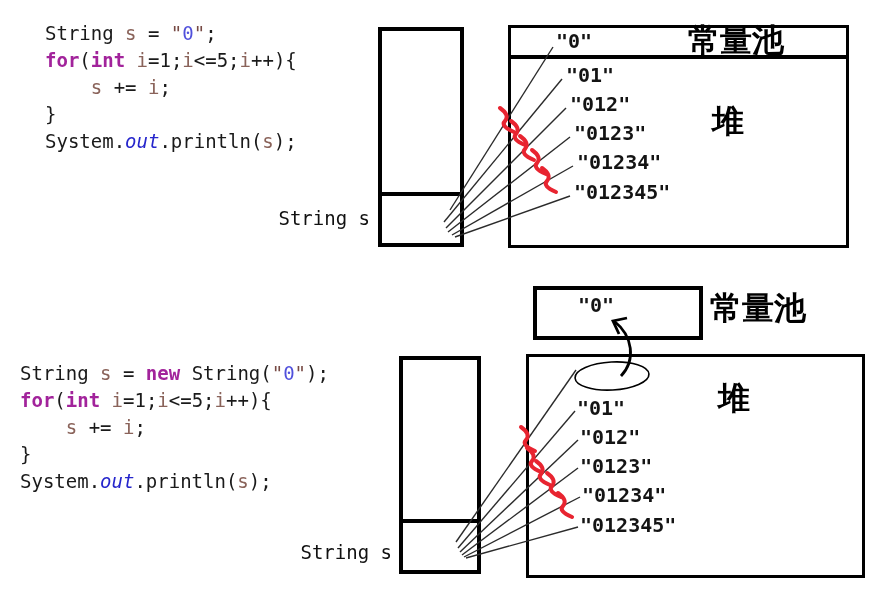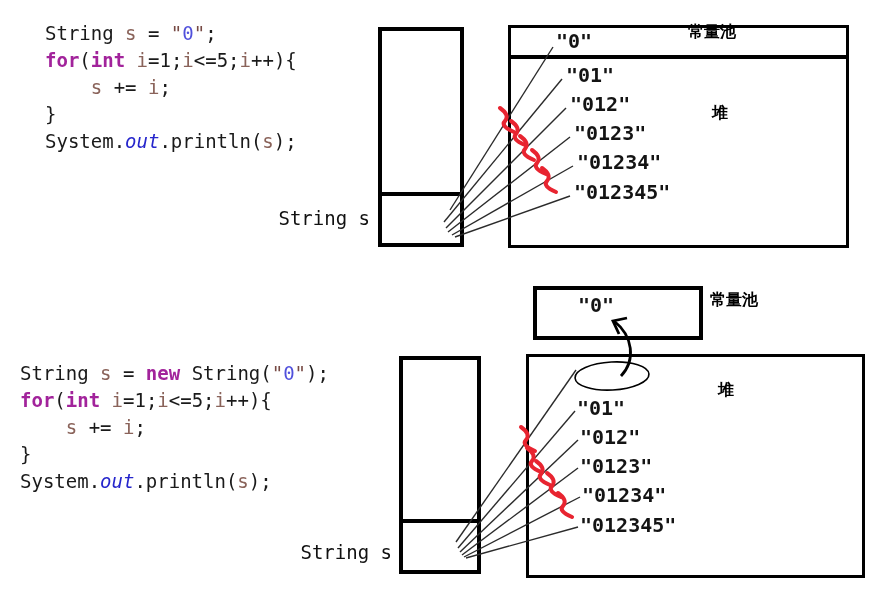--- a/index.html
+++ b/index.html
@@ -13,21 +13,21 @@
   .tk-v{color:var(--variable,#8a635a);}
   .tk-q{color:var(--string-quote,#774a44);}
   .tk-s{color:var(--string-value,#5050dc);}
   .tk-o{color:var(--field-out,#2626cc);font-weight:normal;font-style:italic;}
   
   .box{position:absolute;box-sizing:border-box;border:4px solid var(--box-border,#000);background:transparent;}
   .box.thin{border-width:3px;}
   .hline{position:absolute;background:var(--box-border,#000);}
   
   .cjk{position:absolute;font-family:"DejaVu Sans","Liberation Sans",sans-serif;
-       font-weight:bold;font-size:16px;color:#000;line-height:1;}
+       font-weight:bold;font-size:32px;color:#000;line-height:1;}
   .heap-str{position:absolute;font-size:20px;font-weight:bold;color:#141414;line-height:1.1;}
   .var-label{position:absolute;font-size:19px;color:#111;text-align:right;width:130px;}
   
   #overlay{position:absolute;left:0;top:0;width:873px;height:593px;pointer-events:none;}
   .ref-line{stroke:#2b2b2b;stroke-width:1.4;fill:none;}
   .slash{stroke:var(--cross-mark,#e82430);stroke-width:4;fill:none;stroke-linecap:round;}
   .sketch{stroke:#000;fill:none;}
 </style>
 </head>
 <body>

